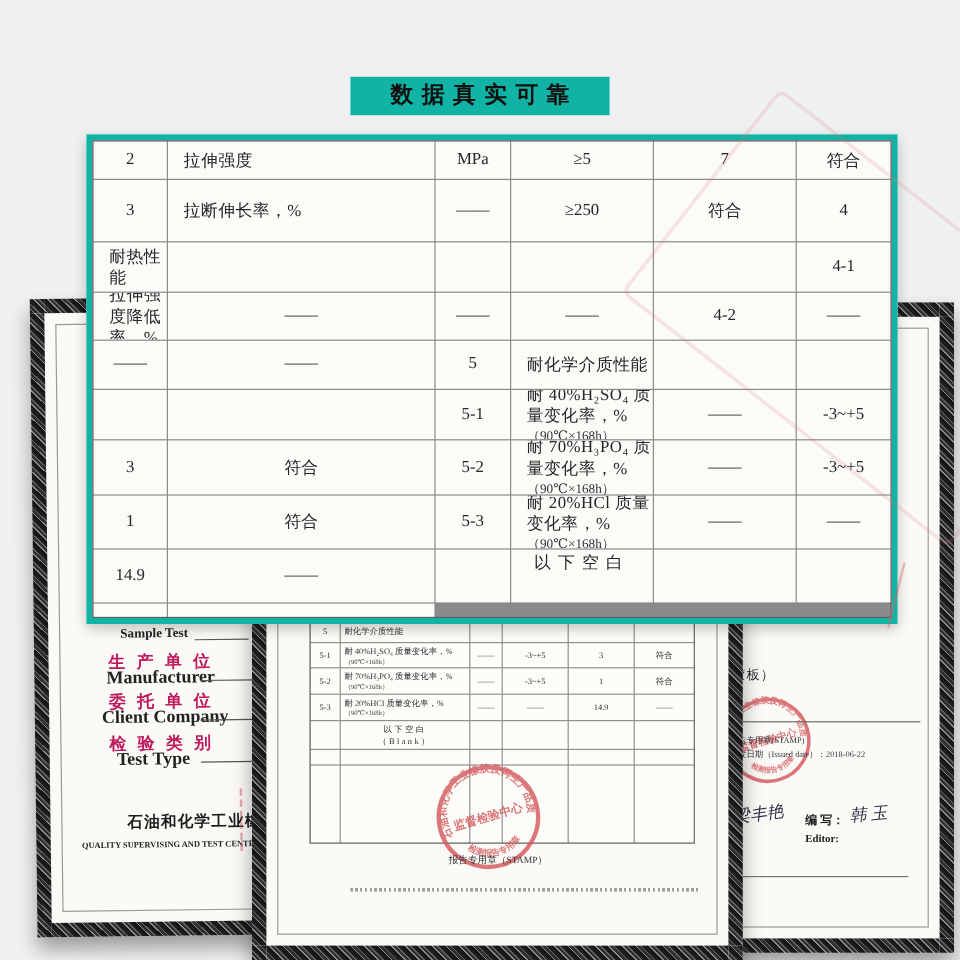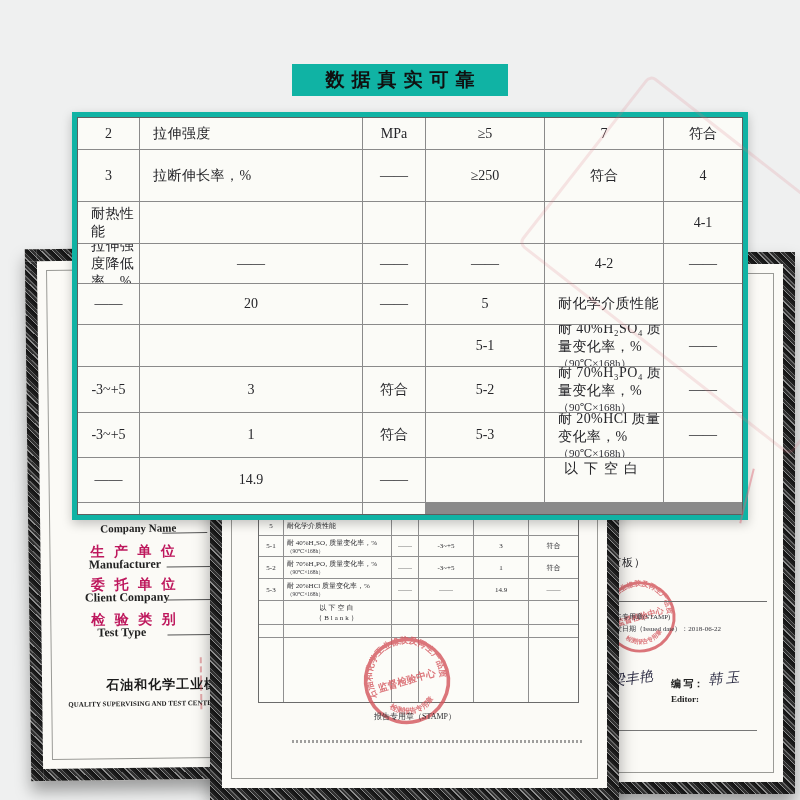--- a/index.html
+++ b/index.html
@@ -19,21 +19,21 @@
     border-image:repeating-linear-gradient(45deg,#161616 0 2px,#8d8d8d 2px 3px,#303030 3px 5px,#636363 5px 6px,#1d1d1d 6px 8px) 12;
     box-shadow:0 10px 16px rgba(0,0,0,.35);}
   .doc .inner{position:absolute;inset:9px;border:1px solid #9a9a96;pointer-events:none;}
   .doc-left{left:28px;top:248px;width:183px;height:508px;z-index:5;transform:rotate(-0.7deg);}
   .doc-center{left:210px;top:336px;width:385px;height:440px;z-index:20;}
   .doc-right{left:583px;top:252px;width:188px;height:518px;z-index:10;}
 
   
   .ld-label-en{position:absolute;font-weight:bold;font-size:11px;color:#222;}
   .ld-zh{position:absolute;font-weight:bold;font-size:14px;letter-spacing:3px;color:#be185d;white-space:nowrap;}
-  .ld-en{position:absolute;font-weight:bold;font-size:12px;color:#222;white-space:nowrap;}
+  .ld-en{position:absolute;font-weight:bold;font-size:15px;color:#222;white-space:nowrap;}
   .ld-line{position:absolute;width:45px;border-bottom:1px solid #555;height:1px;}
   .ld-org-zh{position:absolute;left:64px;top:416px;width:118px;font-weight:bold;font-size:13px;letter-spacing:1px;
     color:#1c1c1c;white-space:nowrap;overflow:hidden;}
   .ld-org-en{position:absolute;left:26px;top:440px;width:148px;font-weight:bold;font-size:7px;color:#222;
     white-space:nowrap;overflow:hidden;}
   .ld-redmark{position:absolute;left:158px;top:398px;height:52px;border-left:2px dashed rgba(205,75,85,.45);}
 
   
   .panel{position:absolute;left:72px;top:112px;width:666px;height:398px;border:5px solid #10b3a4;
     background:#fbfbf7;z-index:30;box-shadow:0 4px 10px rgba(0,0,0,.22);}
@@ -81,21 +81,21 @@
   .seal{position:absolute;opacity:.8;transform:rotate(-16deg);}
   .seal text{font-family:"Liberation Serif","DejaVu Serif",serif;font-weight:bold;}
 </style>
 </head>
 <body>
 
 <div class="stage">
 
   <div class="doc doc-left">
     <div class="inner"></div>
-    <span class="ld-label-en" style="left:60px;top:262px;">Company Name</span>
+    <span class="ld-label-en" style="left:60px;top:262px;">Sample Test</span>
     <span class="ld-line" style="left:122px;top:272px;"></span>
 
     <span class="ld-zh" style="left:50px;top:283px;">生 产 单 位</span>
     <span class="ld-en" style="left:48px;top:297px;">Manufacturer</span>
     <span class="ld-line" style="left:126px;top:306px;"></span>
 
     <span class="ld-zh" style="left:50px;top:316px;">委 托 单 位</span>
     <span class="ld-en" style="left:44px;top:330px;">Client Company</span>
     <span class="ld-line" style="left:126px;top:339px;"></span>
 
@@ -253,21 +253,20 @@
       <div class="ti">
           <span>拉伸强度降低率，%</span>
         </div>
       <div class="tc">——</div>
       <div class="tc">——</div>
       <div class="tc">——</div>
 
       <div class="tc">4-2</div>
       <div class="tc">——</div>
       <div class="tc">——</div>
-      <div class="tc">20</div>
       <div class="tc">——</div>
 
       <div class="tc">5</div>
       <div class="ti">
           <span>耐化学介质性能</span>
         </div>
       <div class="tc"></div>
       <div class="tc"></div>
       <div class="tc"></div>
       <div class="tc"></div>

